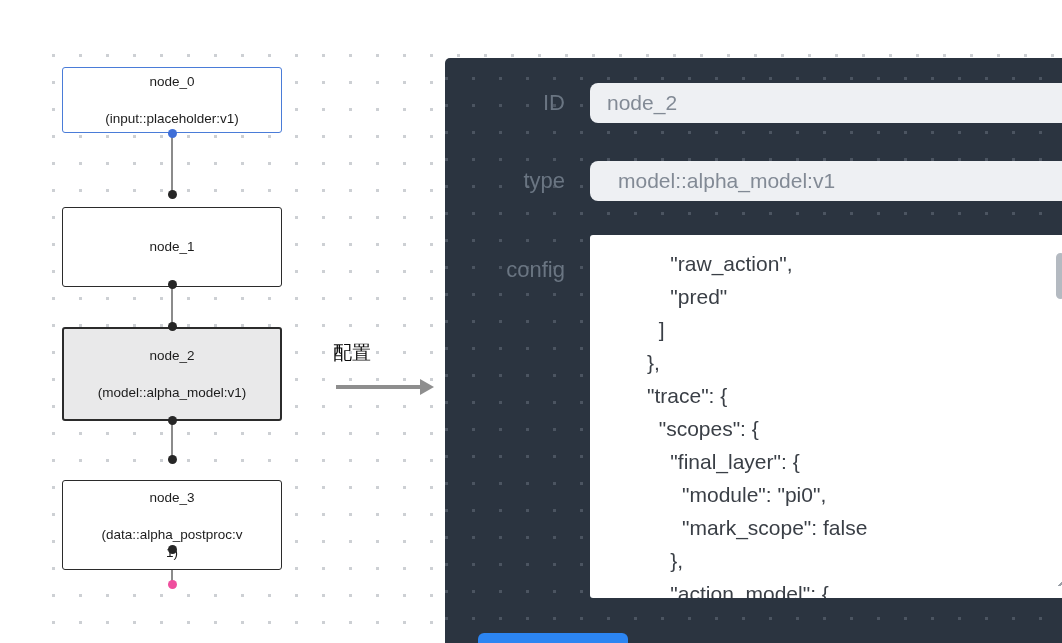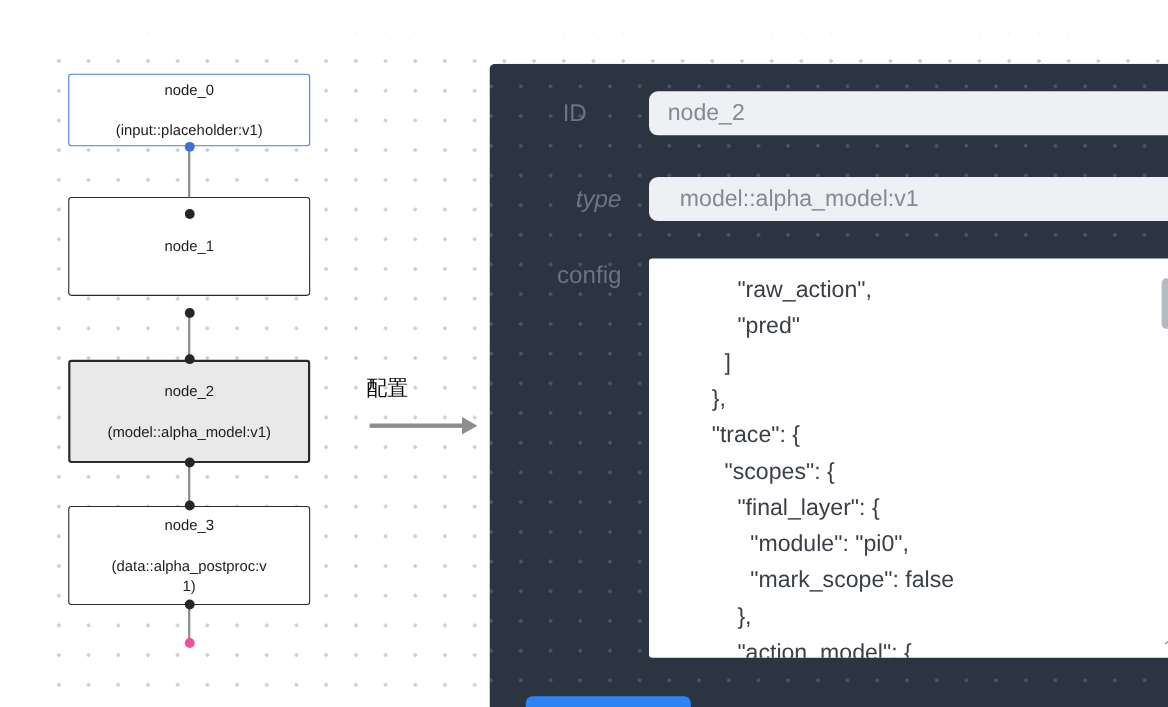--- a/index.html
+++ b/index.html
@@ -10,23 +10,23 @@
             background-image: radial-gradient(circle, #cdd0d4 1.6px, transparent 1.6px);
             background-size:27px 27px; background-position:10px 12px; }
 
   
   .node { position:absolute; left:22px; width:220px; background:#ffffff;
           border:1.5px solid #2b2b2b; border-radius:3px;
           display:flex; flex-direction:column; align-items:center; justify-content:center;
           text-align:center; font-size:13.5px; line-height:17.5px; color:#1c1c1c; z-index:2; }
   .node .sub { width:152px; word-break:break-all; }
   .n0 { top:27px;  height:66px; border-color:#4a7cd8; }
-  .n1 { top:139px; height:90px; }
+  .n1 { top:167px; height:80px; }
   .n2 { top:287px; height:94px; background:#e9e9ea; border-width:2px; }
-  .n3 { top:420px; height:90px; }
+  .n3 { top:440px; height:90px; }
   .n4 { top:545px; height:76px; border-color:#ef4f9e; }
 
   .edge { position:absolute; left:131px; width:1.5px; background:#8b8b8b; z-index:1; }
   .e0 { top:93px;  height:62px; }
   .e1 { top:245px; height:42px; }
   .e2 { top:381px; height:39px; }
   .e3 { top:510px; height:35px; }
 
   .port { position:absolute; left:128px; width:9px; height:9px; border-radius:50%;
           background:#262626; z-index:3; }
@@ -43,23 +43,23 @@
                 border-top:8px solid transparent; border-bottom:8px solid transparent; }
 
   
   .panel { position:absolute; left:405px; top:18px; width:643px; height:607px;
            background-color:#2b3440; border-radius:5px; z-index:4;
            background-image: radial-gradient(circle, rgba(150,160,172,0.30) 1.6px, transparent 1.6px);
            background-size:27px 27px; background-position:15px 7px; }
 
   .f-label { position:absolute; left:25px; width:85px; text-align:right;
              font-size:22px; color:#6a7582; height:28px; line-height:28px; }
-  .lbl-id     { top:21px;text-align:center; }
-  .lbl-type   { top:99px;font-style:italic; }
-  .lbl-config { top:168px; }
+  .lbl-id     { top:21px; }
+  .lbl-type   { top:99px; }
+  .lbl-config { top:188px; }
 
   .f-input { position:absolute; left:135px; width:490px; height:40px;
              background:#eef0f3; border:none; border-radius:8px;
              font-size:21px; color:#828a95; padding:0 17px;
              font-family:"Liberation Sans", sans-serif; outline:none; }
   .in-id   { top:15px; }
   .in-type { top:93px;padding-left:28px; }
 
   .editor { position:absolute; left:135px; top:167px; width:490px; height:363px;
             background:#ffffff; border-radius:3px; overflow:hidden; }

